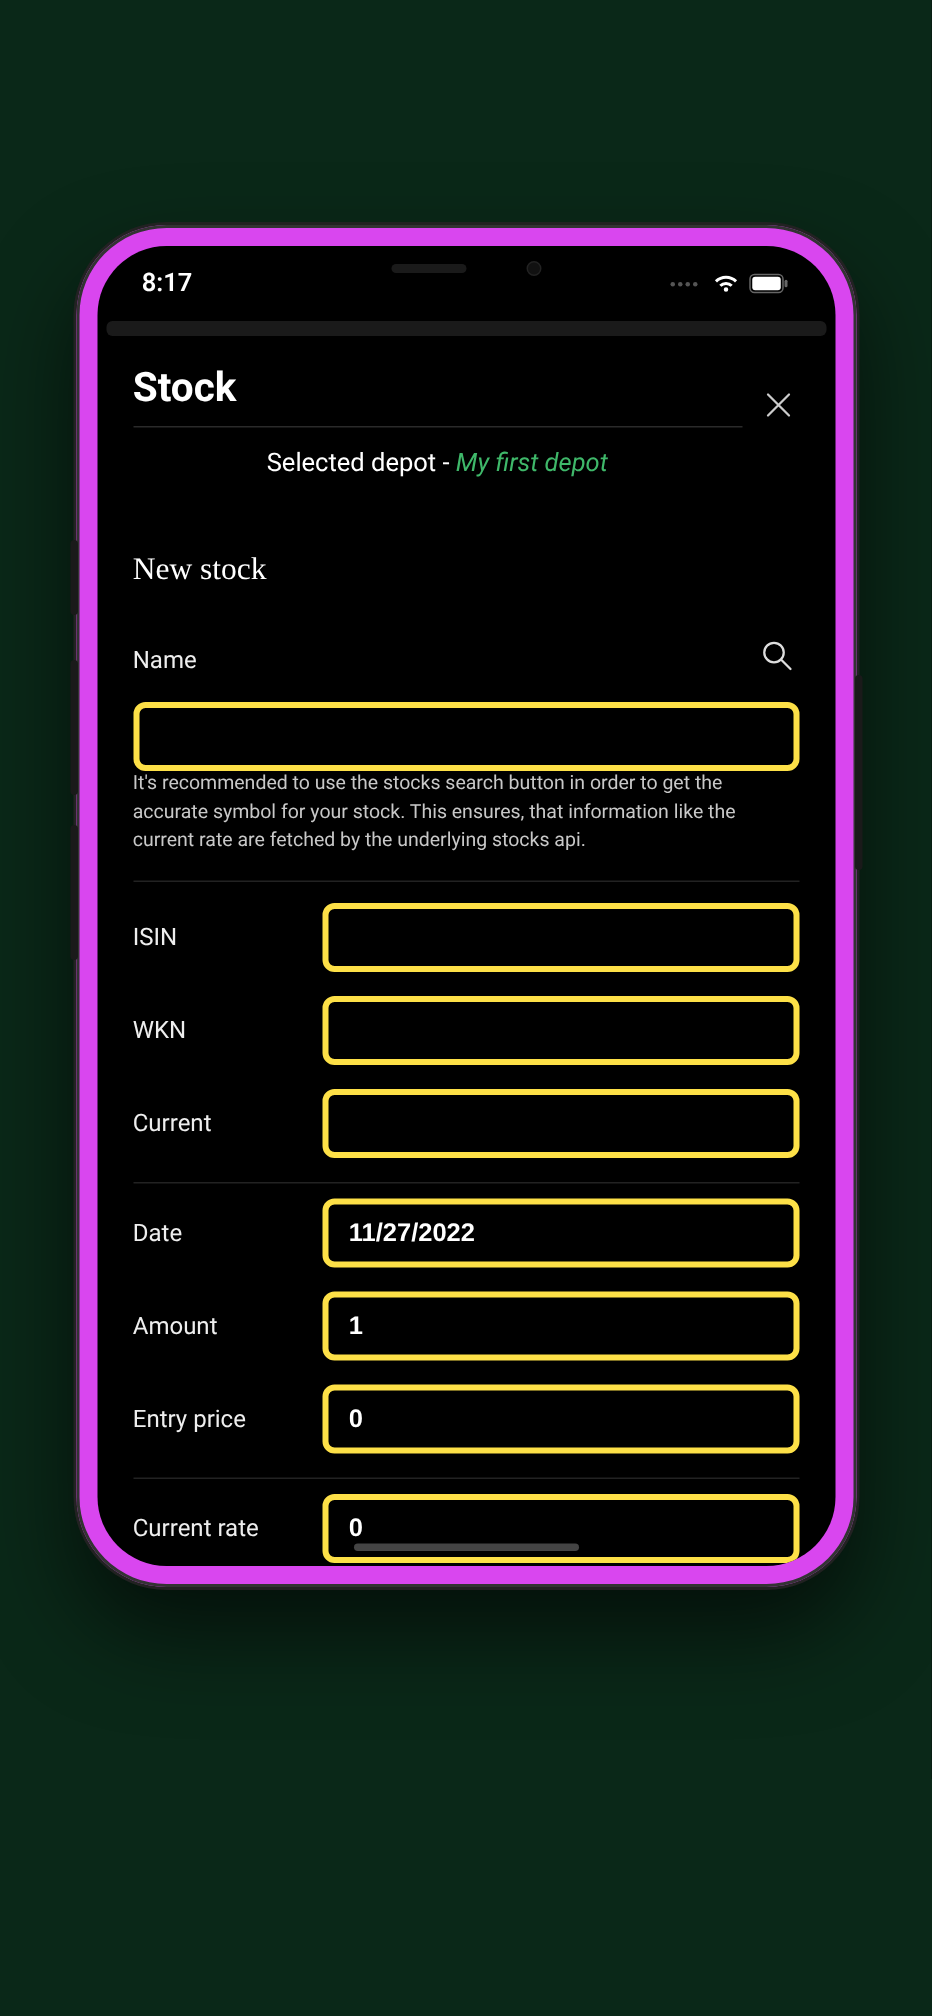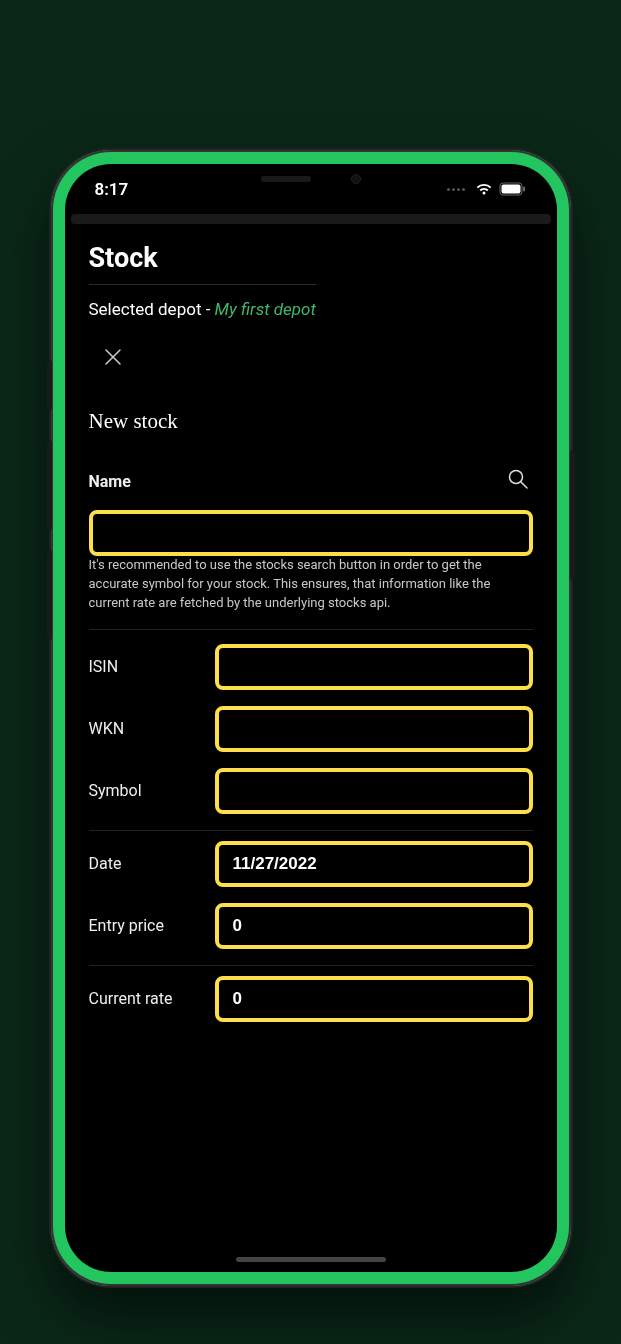--- a/index.html
+++ b/index.html
@@ -11,22 +11,22 @@
     overflow: hidden;
   }
 
   
   .phone-frame {
     position: absolute;
     left: 50%;
     top: 150px;
     transform: translateX(-50%);
     width: 520px;
-    height: 1136px;
-    background: #22c55e;
+    height: 908px;
+    background: #d946ef;
     border-radius: 60px;
     padding: 14px;
     box-shadow:
       0 0 0 2px #222,
       0 30px 60px rgba(0,0,0,0.6),
       inset 0 0 0 2px #333;
   }
   .side-btn {
     position: absolute;
     background: #1a1a1a;
@@ -115,21 +115,20 @@
     margin: 0 6px;
     border-radius: 4px;
   }
 
   
   .header {
     padding: 18px 24px 8px 24px;
     display: flex;
     align-items: flex-start;
     justify-content: space-between;
-    flex-direction: column;
   }
   .header-left { flex: 1; }
   .page-title {
     font-size: 27px;
     font-weight: 700;
     color: #fff;
     padding-bottom: 10px;
     border-bottom: 1px solid #2a2a2a;
   }
   .close-btn {
@@ -164,21 +163,20 @@
     font-family: Liberation Serif, serif;
   }
 
   .field-block { margin-bottom: 14px; }
 
   .name-row {
     display: flex;
     align-items: center;
     justify-content: space-between;
     margin-bottom: 12px;
-    font-weight: bold;
   }
   .label {
     font-size: 16px;
     color: #eee;
   }
   .search-btn { cursor: pointer; padding: 4px; }
 
   .input {
     width: 100%;
     height: 46px;
@@ -320,29 +318,33 @@
 
       <div class="row">
         <span class="label">ISIN</span>
         <input class="input" value="" style="">
       </div>
       <div class="row">
         <span class="label">WKN</span>
         <input class="input" value="" style="">
       </div>
       <div class="row">
-        <span class="label">Symbol</span>
+        <span class="label">Current</span>
         <input class="input" value="" style="">
       </div>
 
       <div class="divider"></div>
 
       <div class="row">
         <span class="label">Date</span>
         <input class="input" value="11/27/2022" style="">
+      </div>
+      <div class="row">
+        <span class="label">Amount</span>
+        <input class="input" value="1" style="">
       </div>
       <div class="row">
         <span class="label">Entry price</span>
         <input class="input" value="0" style="">
       </div>
 
       <div class="divider"></div>
 
       <div class="row">
         <span class="label">Current rate</span>

